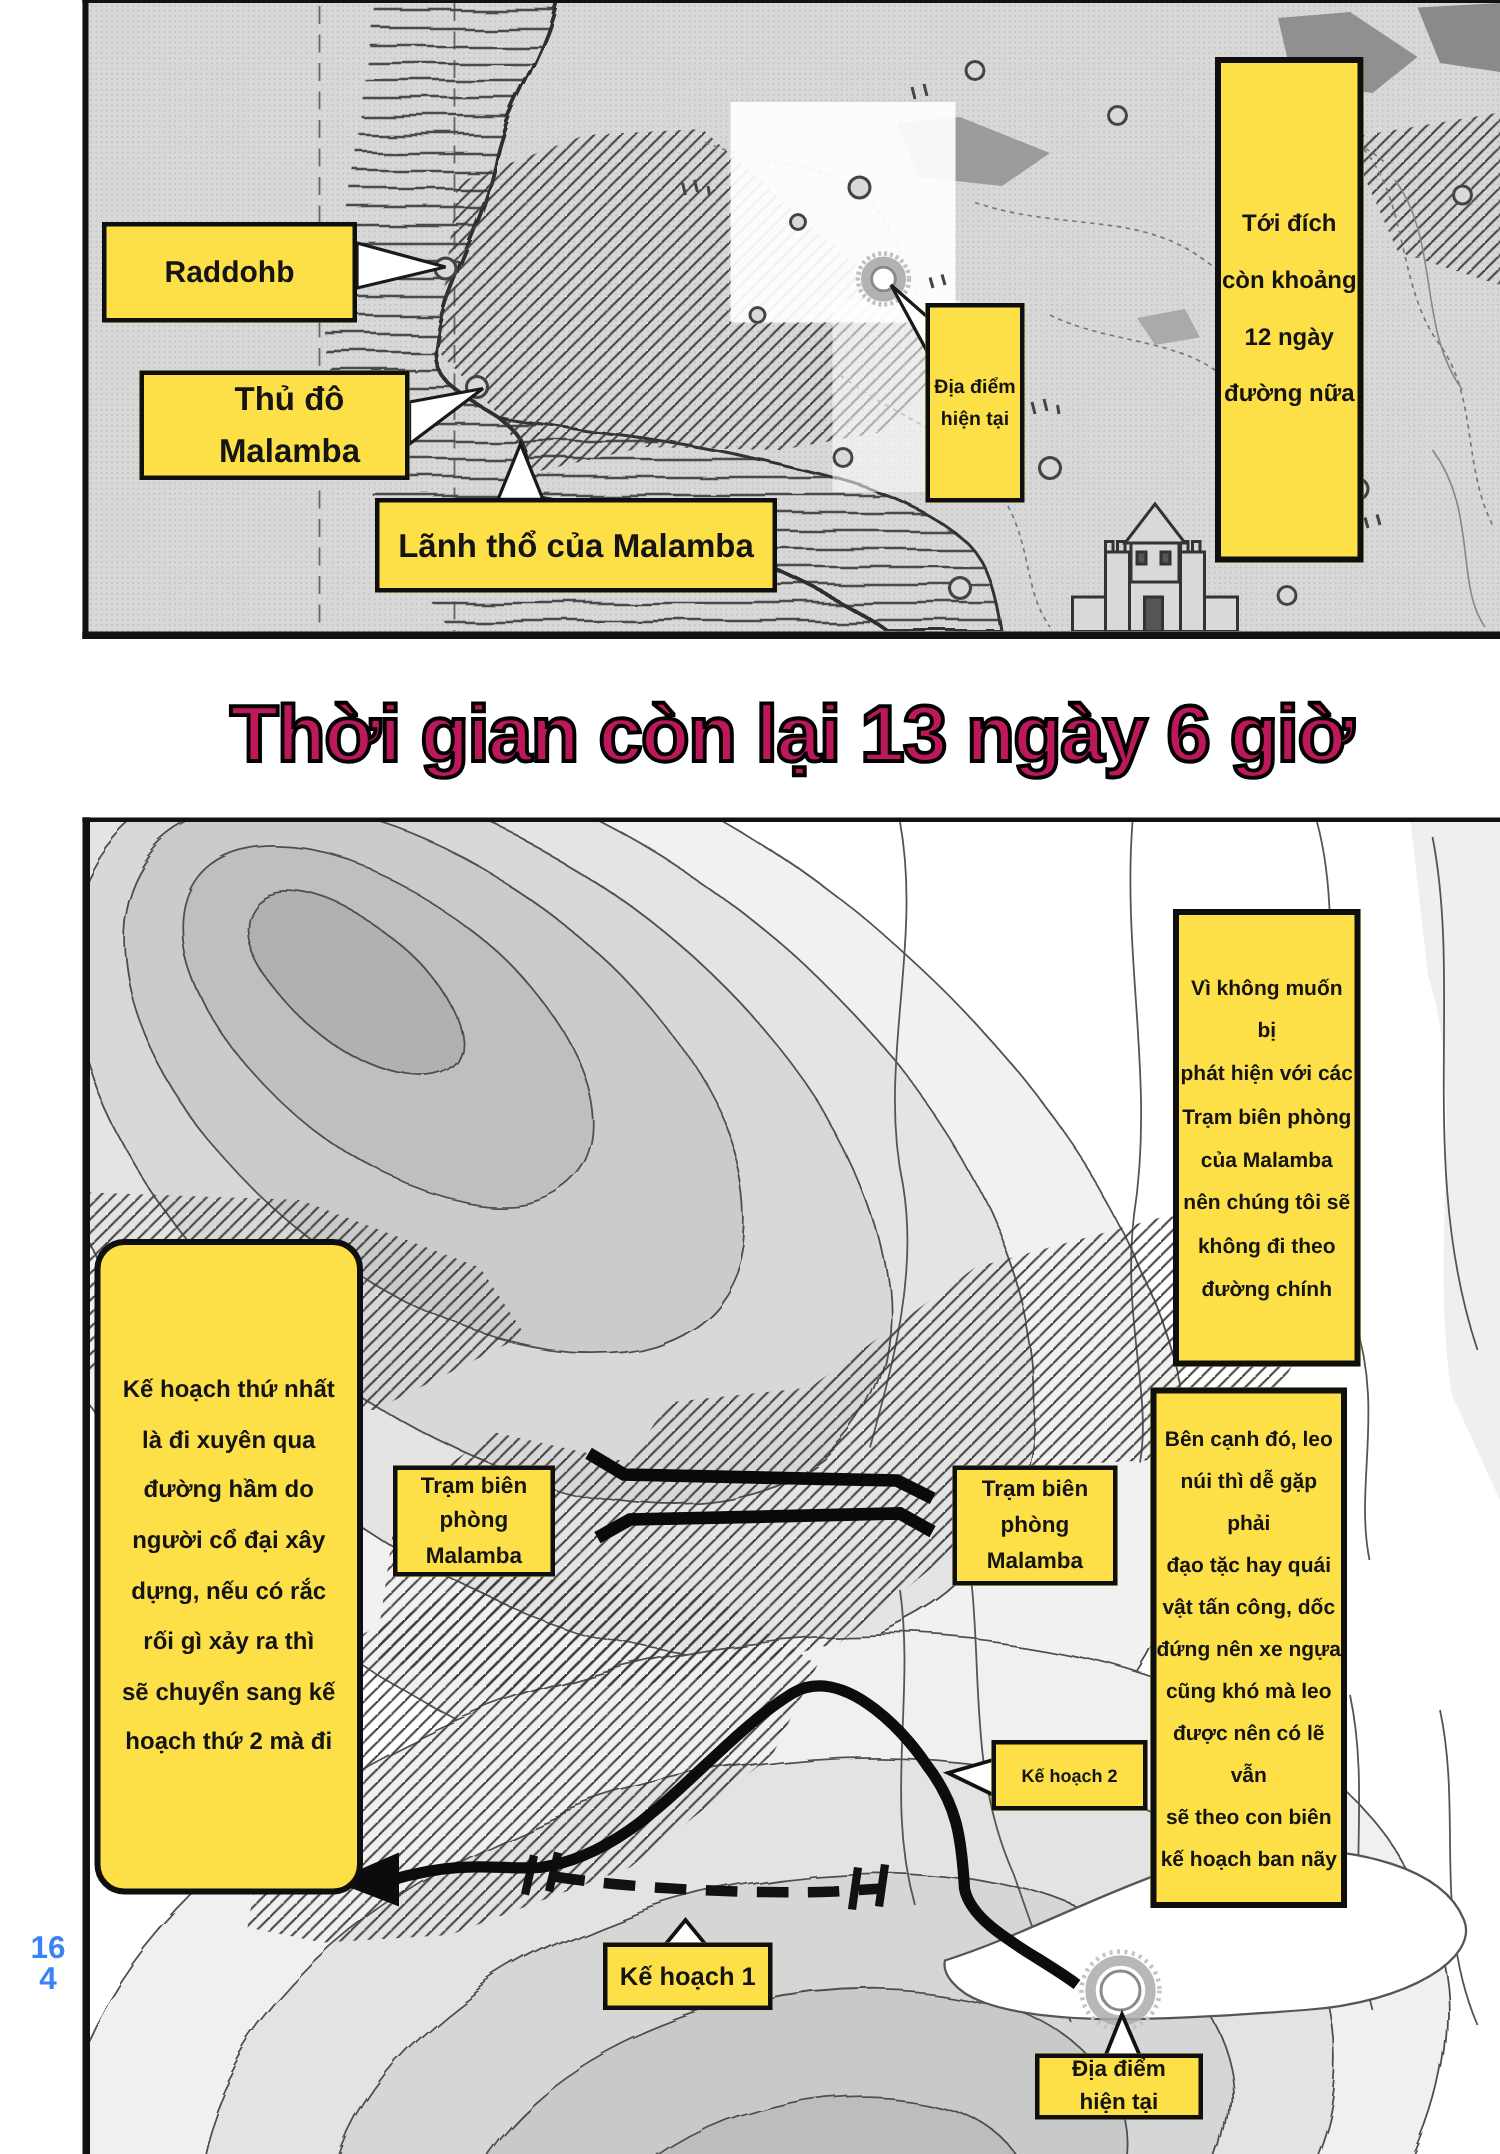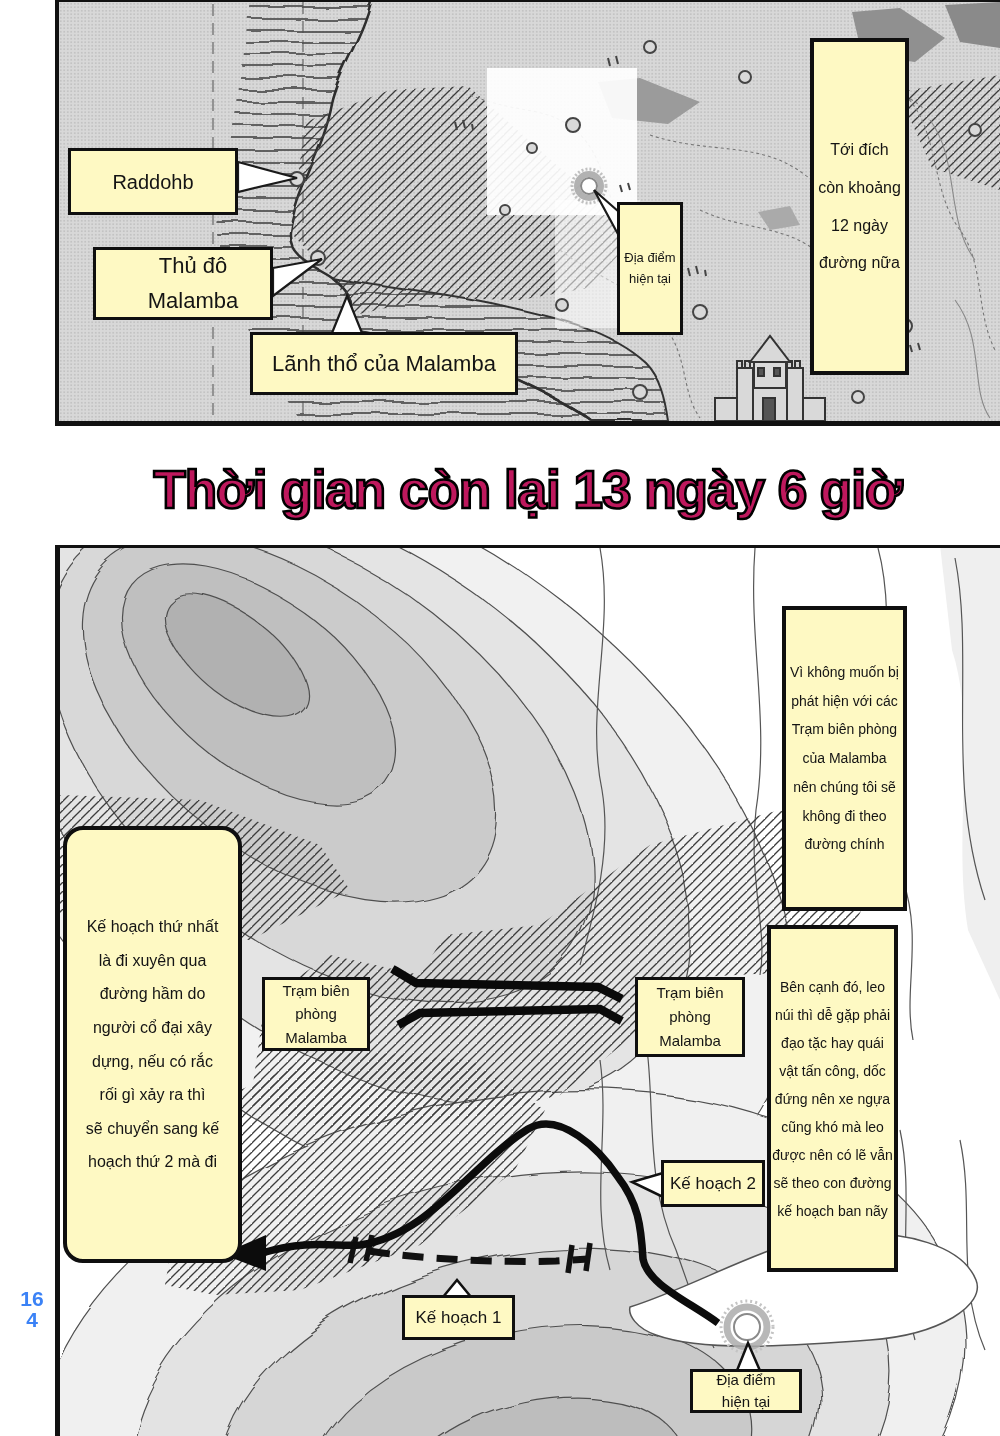--- a/index.html
+++ b/index.html
@@ -14,36 +14,36 @@
     background-color:#d8d8d8;
     background-image:radial-gradient(#c3c3c3 0.8px, transparent 0.9px);
     background-size:3.5px 3.5px;
   }
   #bottom-panel{
     left:55px;top:545px;width:945px;height:891px;
     border-left:5px solid #111;border-top:3px solid #111;
     background:#ffffff;
   }
   .cbox{
-    position:absolute;box-sizing:border-box;background:#fef9c3;border:3px solid #0f0f0f;
+    position:absolute;box-sizing:border-box;background:#fde047;border:3px solid #0f0f0f;
     display:flex;align-items:center;justify-content:center;text-align:center;
-    font-weight:normal;white-space:pre-line;z-index:5;line-height:1.5;
+    font-weight:bold;white-space:pre-line;z-index:5;line-height:1.5;
   }
   .cbox.thick{border-width:4px;}
   #box-raddohb{left:68px;top:148px;width:170px;height:67px;font-size:20px;}
   #box-capital{left:93px;top:247px;width:180px;height:73px;font-size:22px;line-height:1.55;padding-left:20px;}
   #box-territory{left:250px;top:332px;width:268px;height:63px;font-size:22px;}
   #box-current-top{left:617px;top:202px;width:66px;height:133px;font-size:13px;line-height:1.6;}
   #box-distance{left:810px;top:38px;width:99px;height:337px;font-size:16px;line-height:2.35;}
   #box-note-avoid{left:782px;top:570px;width:125px;height:305px;font-size:14px;line-height:2.05;margin-top:36px;}
   #box-note-plan{left:63px;top:826px;width:179px;height:437px;font-size:16px;line-height:2.1;border-radius:20px;}
   #box-note-mountain{left:767px;top:925px;width:131px;height:347px;font-size:14px;line-height:2.0;}
   #box-cp-left{left:262px;top:977px;width:108px;height:74px;font-size:15px;line-height:1.55;}
   #box-cp-right{left:635px;top:977px;width:110px;height:80px;font-size:15px;line-height:1.6;}
-  #box-plan2{left:661px;top:1160px;width:104px;height:47px;font-size:17px;}
+  #box-plan2{left:661px;top:1160px;width:104px;height:47px;font-size:12px;}
   #box-plan1{left:402px;top:1295px;width:113px;height:45px;font-size:17px;}
   #box-current-bottom{left:690px;top:1369px;width:112px;height:44px;font-size:15px;line-height:1.45;}
   #title{
     position:absolute;left:55px;top:446px;width:945px;height:86px;
     display:flex;align-items:center;justify-content:center;
     font-size:53px;font-weight:800;letter-spacing:-1px;color:#be185d;
     -webkit-text-stroke:2.6px #000;
     text-shadow:0 0 1px #000;
     z-index:4;
   }
@@ -290,21 +290,21 @@
 rối gì xảy ra thì
 sẽ chuyển sang kế
 hoạch thứ 2 mà đi</div>
 <div class="cbox thick" id="box-note-mountain">Bên cạnh đó, leo
 núi thì dễ gặp phải
 đạo tặc hay quái
 vật tấn công, dốc
 đứng nên xe ngựa
 cũng khó mà leo
 được nên có lẽ vẫn
-sẽ theo con đường
+sẽ theo con biên
 kế hoạch ban nãy</div>
 <div class="cbox" id="box-cp-left">Trạm biên
 phòng
 Malamba</div>
 <div class="cbox" id="box-cp-right">Trạm biên
 phòng
 Malamba</div>
 <div class="cbox" id="box-plan2">Kế hoạch 2</div>
 <div class="cbox" id="box-plan1">Kế hoạch 1</div>
 <div class="cbox" id="box-current-bottom">Địa điểm

